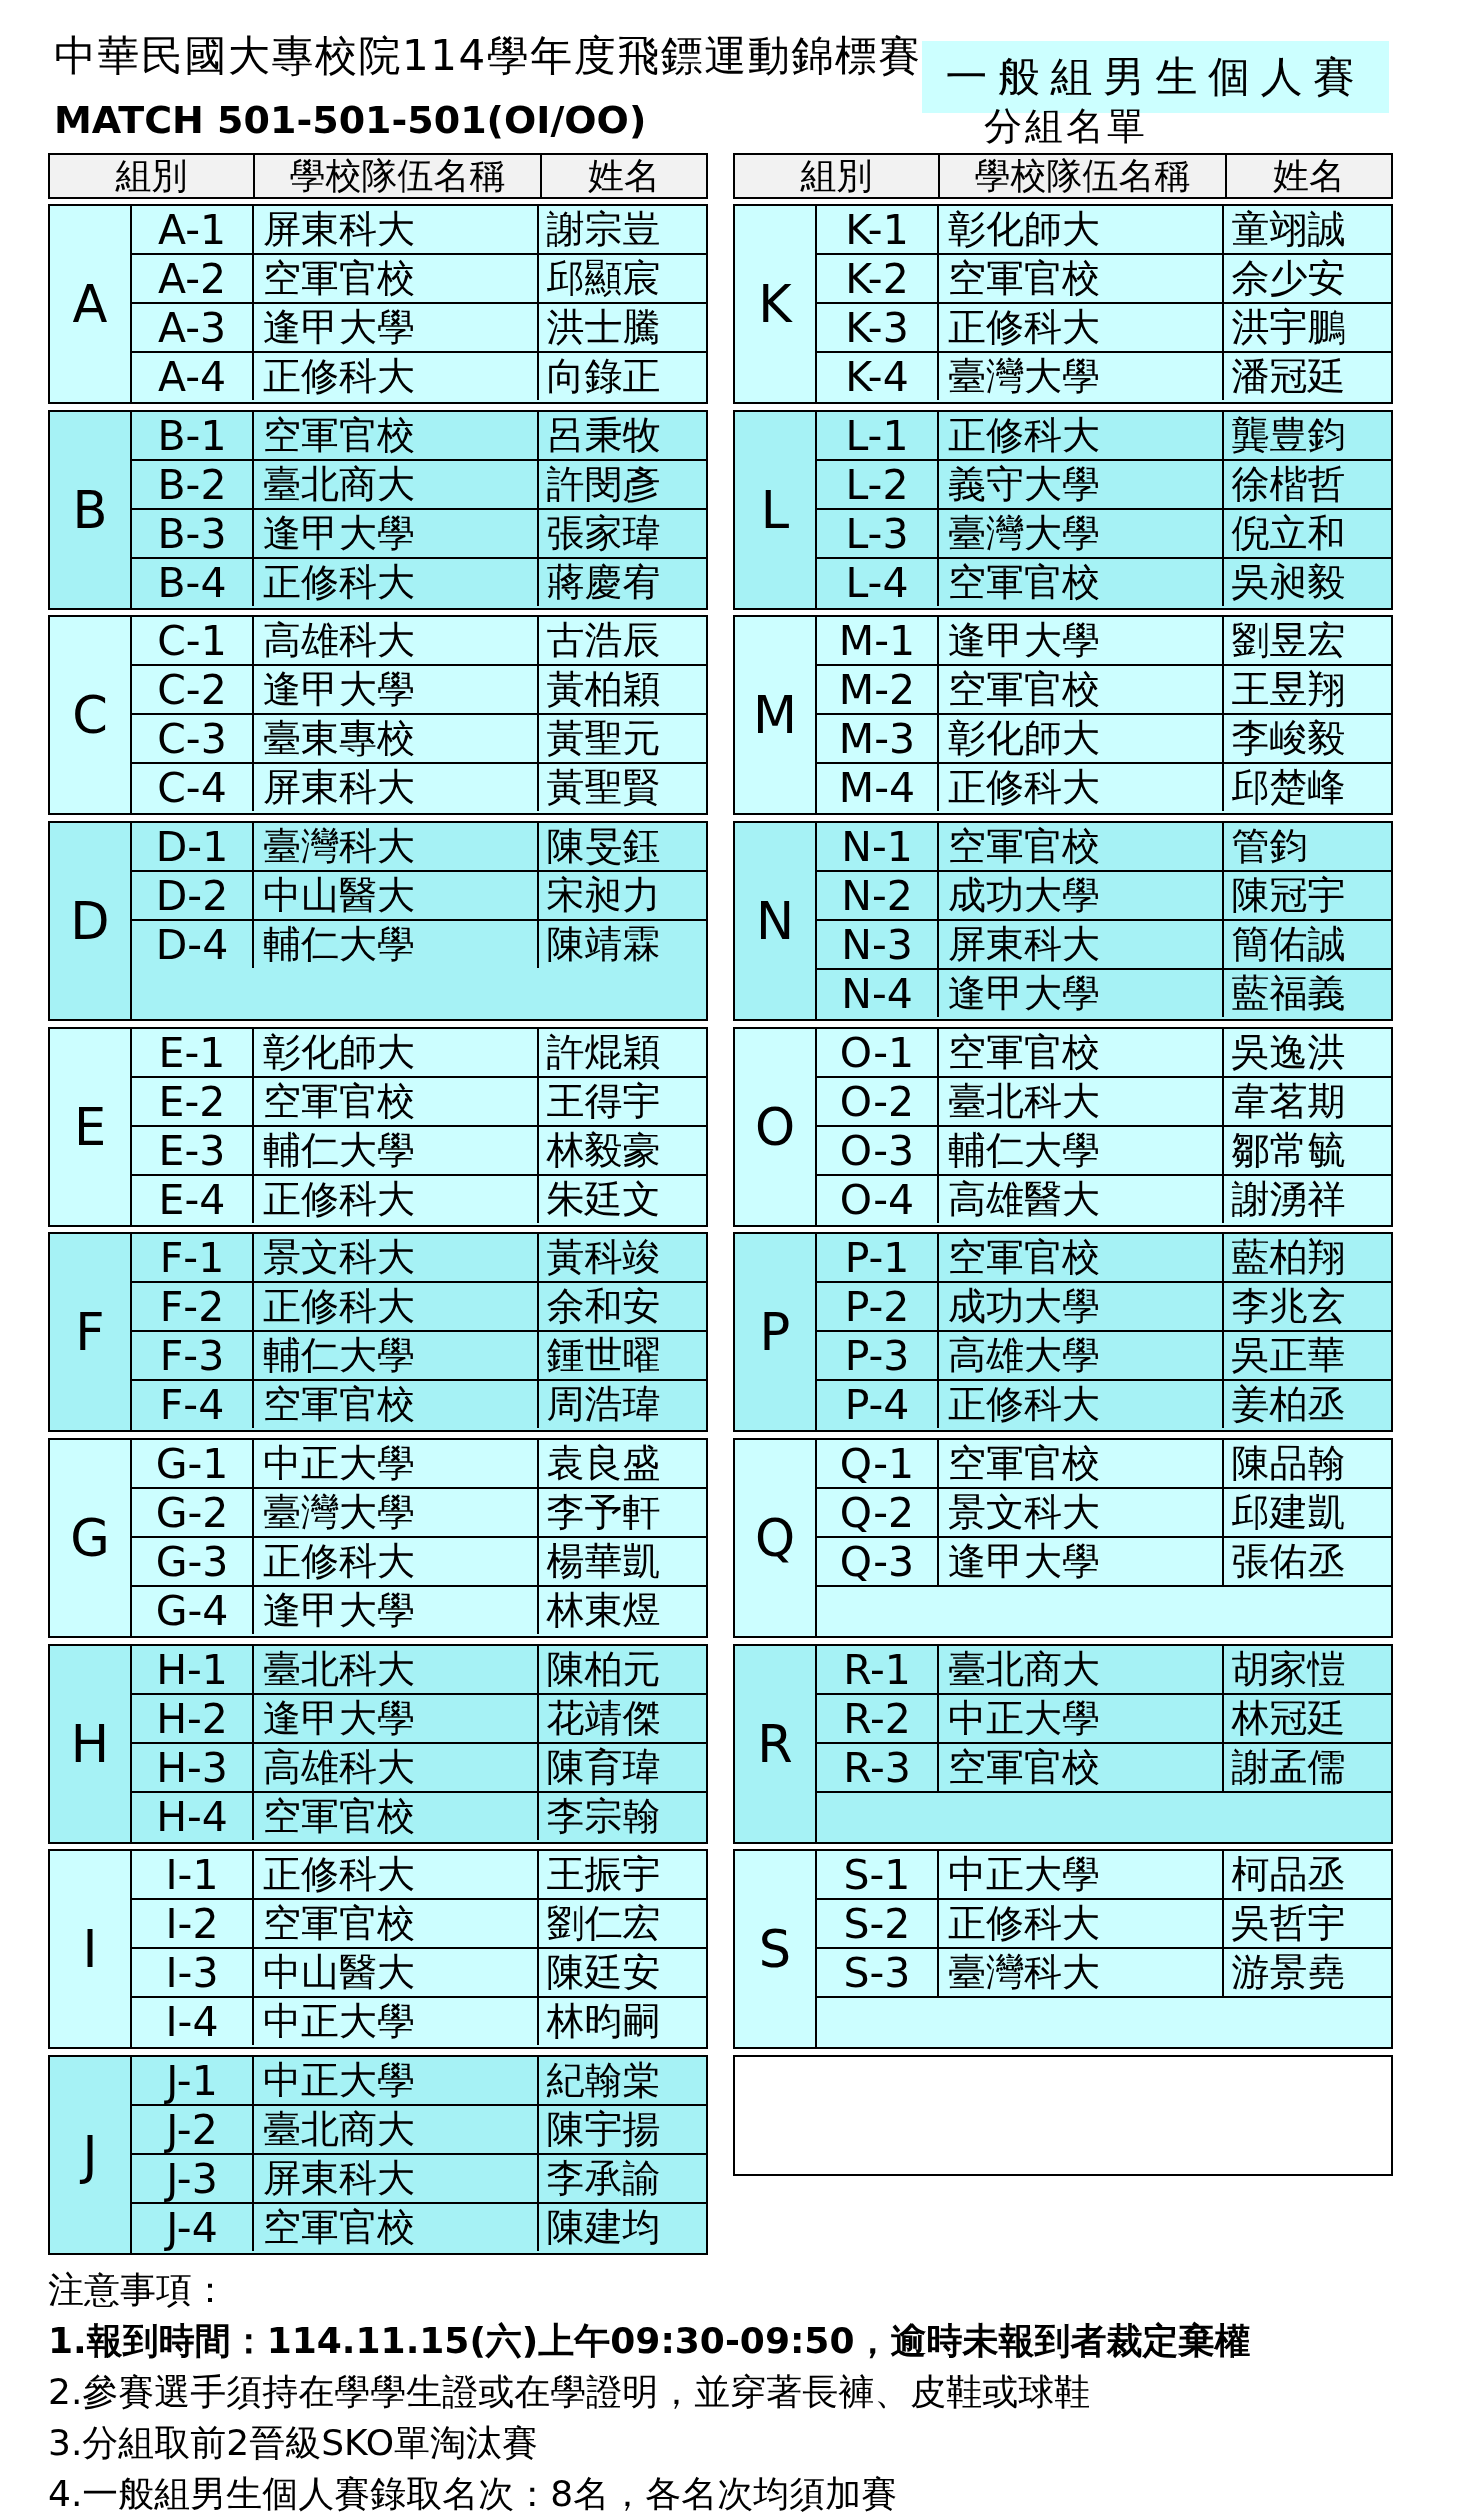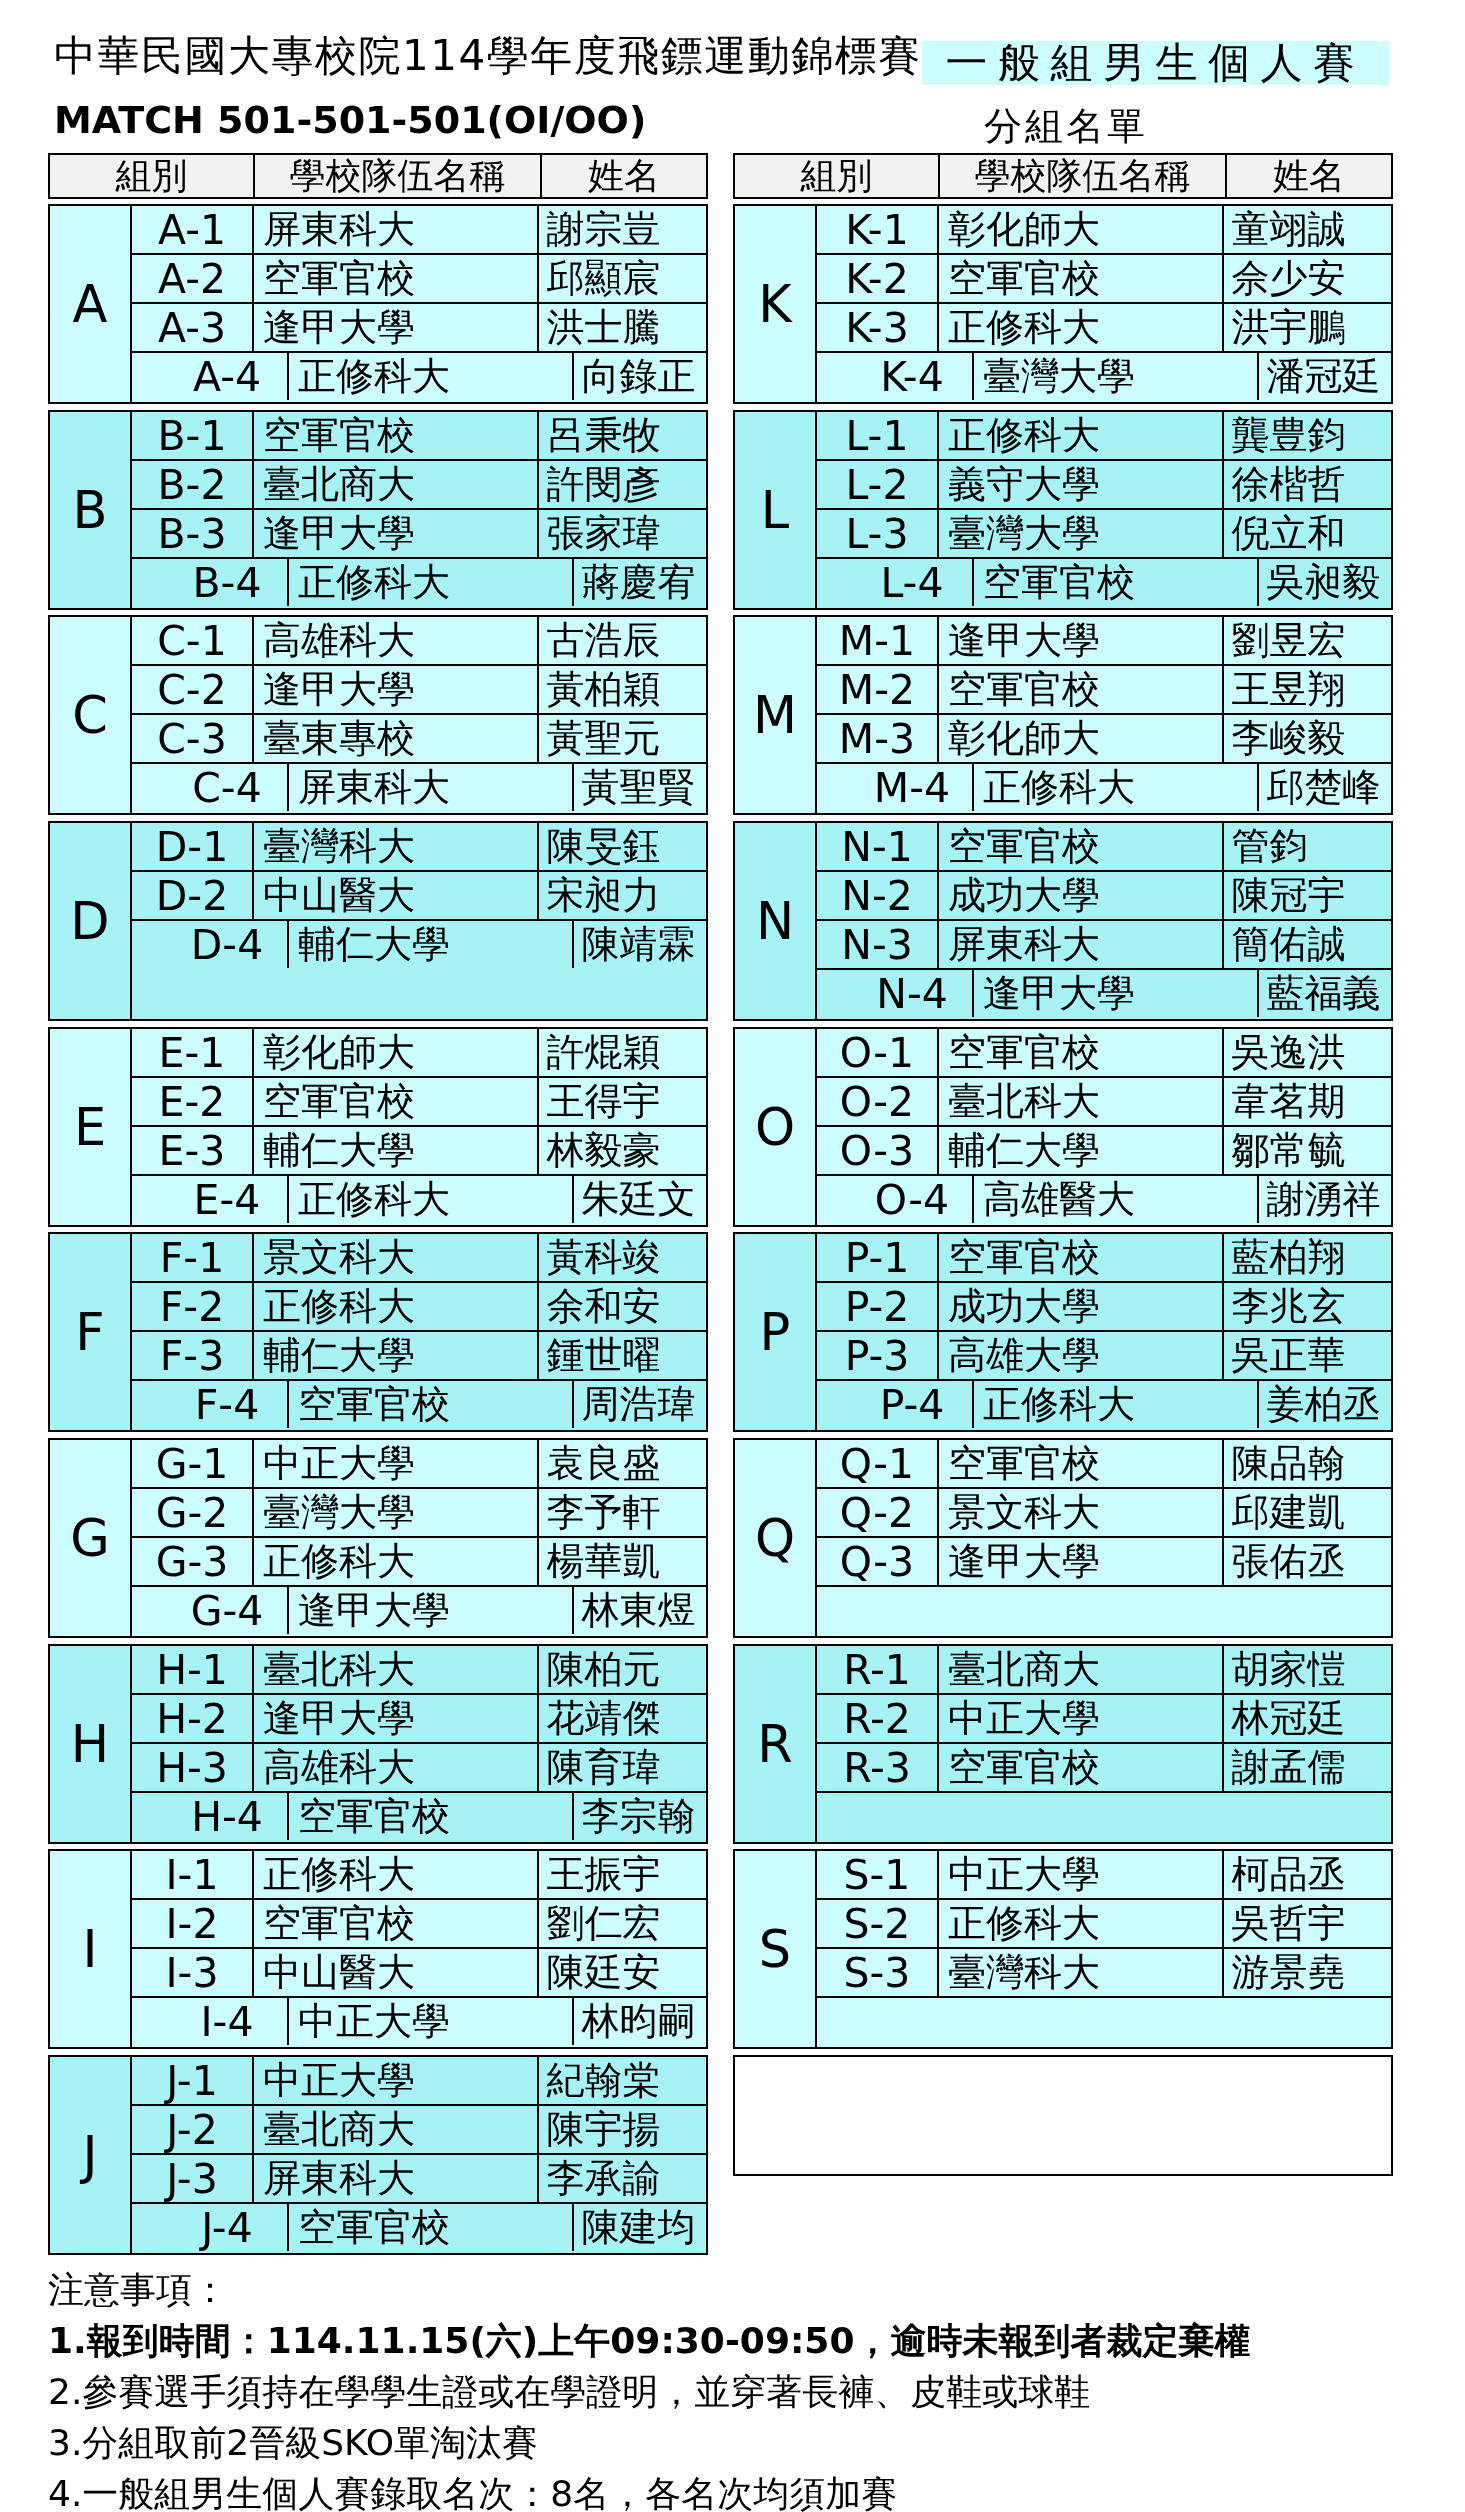--- a/index.html
+++ b/index.html
@@ -2,41 +2,41 @@
 <html style="font-size:12px"><head>
 <meta charset="utf-8">
 <style>
   html,body{margin:0;padding:0;background:#fff;}
   .page{
     position:relative;width:1465px;height:2512px;background:#ffffff;
     font-family:"DejaVu Sans","Liberation Sans",sans-serif;color:#000;overflow:hidden;
   }
   .abs{position:absolute;}
   .page-title{left:54px;top:28px;font-size:42px;font-weight:500;letter-spacing:1.5px;white-space:nowrap;}
-  .badge{left:922px;top:41px;width:467px;height:44px;background:#CCFFFF;
+  .badge{left:922px;top:41px;width:467px;height:72px;background:#CCFFFF;
          display:flex;align-items:center;justify-content:center;
          font-size:42px;font-weight:500;letter-spacing:10.5px;}
   .match-line{left:54px;top:98px;font-size:38px;font-weight:700;white-space:nowrap;}
   .subtitle{left:984px;top:101px;font-size:38px;font-weight:500;letter-spacing:3px;white-space:nowrap;}
 
   .hdr-box{top:153px;width:656px;height:42px;border:2.3px solid #000;background:#F2F2F2;display:flex;}
   .hdr-box.left{left:48px;} .hdr-box.right{left:733px;}
   .hdr-cell{display:flex;align-items:center;justify-content:center;font-size:36px;font-weight:500;}
   .hdr-group{width:203px;border-right:2.3px solid #000;font-family:Liberation Serif, serif;}
   .hdr-school{width:285px;border-right:2.3px solid #000;}
   .hdr-name{flex:1;}
 
   .group-box{position:absolute;width:656px;height:196px;border:2.3px solid #000;display:flex;}
   .group-box.light{background:#CCFEFF;}
   .group-box.dark{background:#A6F2F5;}
   .group-letter-cell{width:80px;border-right:2.3px solid #000;display:flex;align-items:center;justify-content:center;
                      font-size:51px;font-weight:500;}
   .rows{flex:1;display:flex;flex-direction:column;}
   .trow{height:47px;border-bottom:2.3px solid #000;display:flex;align-items:stretch;}
-  .trow:last-child{border-bottom:none;padding-left:35px;}
+  .trow:last-child{border-bottom:none;}
   .seed-cell{width:120px;border-right:2.3px solid #000;display:flex;align-items:center;justify-content:center;
              font-size:41px;font-weight:500;}
   .school-cell{width:285px;border-right:2.3px solid #000;display:flex;align-items:center;
                padding-left:9px;box-sizing:border-box;font-size:38px;font-weight:500;white-space:nowrap;overflow:hidden;}
   .name-cell{flex:1;display:flex;align-items:center;padding-left:7.5px;box-sizing:border-box;
              font-size:38px;font-weight:500;white-space:nowrap;overflow:hidden;}
   .empty-merged{flex:1;}
 
   .right-empty-box{left:733px;top:2055px;width:656px;height:117px;border:2.3px solid #000;background:#ffffff;}
 

